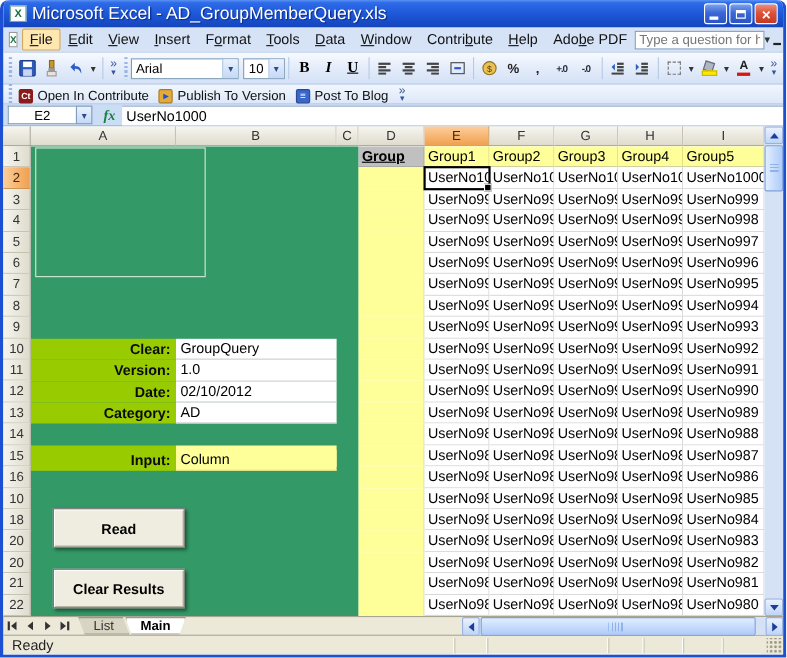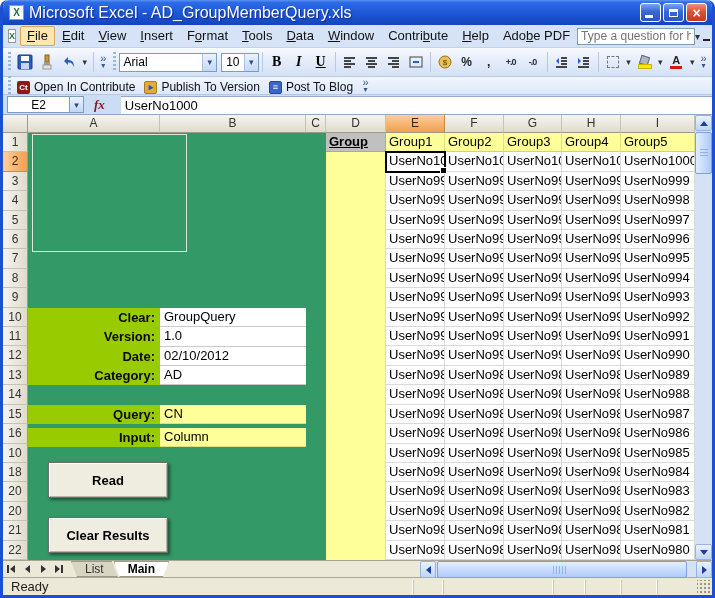--- a/index.html
+++ b/index.html
@@ -93,21 +93,21 @@
 
   
   .formularow { height:20px; display:flex; align-items:center; background:#CBDCF5; padding:0 0 0 4px;
     border-bottom:1px solid #93A8C8;justify-content:flex-end; }
   .namebox { width:62px; height:17px; background:#fff; border:1px solid #7F9DB9; border-right:none;
     font-size:12px; display:flex; align-items:center; justify-content:center; color:#000; }
   .name-dd { width:15px; height:17px; border:1px solid #7F9DB9;
     background:linear-gradient(180deg,#EAF2FE,#C4D8F6); display:flex; align-items:center; justify-content:center; }
   .name-dd::after { content:"▾"; font-size:9px; color:#2B4B8C; }
   .fx { font-family:"Liberation Serif",serif; font-style:italic; font-weight:bold; font-size:13px;
-    color:#7f1d1d; padding:0 16px 0 10px; }
+    color:#15803d; padding:0 6px 0 10px; }
   .formula-field { flex:1; height:18px; background:#fff; border-top:1px solid #93A8C8; font-size:13px;
     padding:1px 4px; color:#000; white-space:nowrap; overflow:hidden; }
 
   
   .sheet { height:445px; display:flex; background:#fff; }
   .sheet-left { width:692px; position:relative; }
   .hdr-row { height:18px; display:flex; }
   .corner { width:25px; height:18px; background:linear-gradient(180deg,#F6F5EF,#DFDBCD);
     border-right:1px solid #9D9A8B; border-bottom:1px solid #9D9A8B; }
   .colhdr { height:18px; text-align:center; font-size:12px; line-height:17px; color:#333;
@@ -458,21 +458,21 @@
           <div class="fvalue">02/10/2012</div>
         </div>
         <div class="fieldrow" style="top:232.9px">
           <div class="flabel">Category:</div>
           <div class="fvalue">AD</div>
         </div>
         <div class="fieldrow" style="top:271.7px">
           <div class="flabel">Query:</div>
           <div class="fvalue q">CN</div>
         </div>
-        <div class="fieldrow" style="top:295px">
+        <div class="fieldrow" style="top:276px">
           <div class="flabel">Input:</div>
           <div class="fvalue q">Column</div>
         </div>
 
         <div class="xlbtn" style="top:329px">Read</div>
         <div class="xlbtn" style="top:384px">Clear Results</div>
 
         <div id="data-rows">
             <div class="gridrow">
               <div class="dhdr" style="width: 60px; text-decoration: underline;">Group</div>

